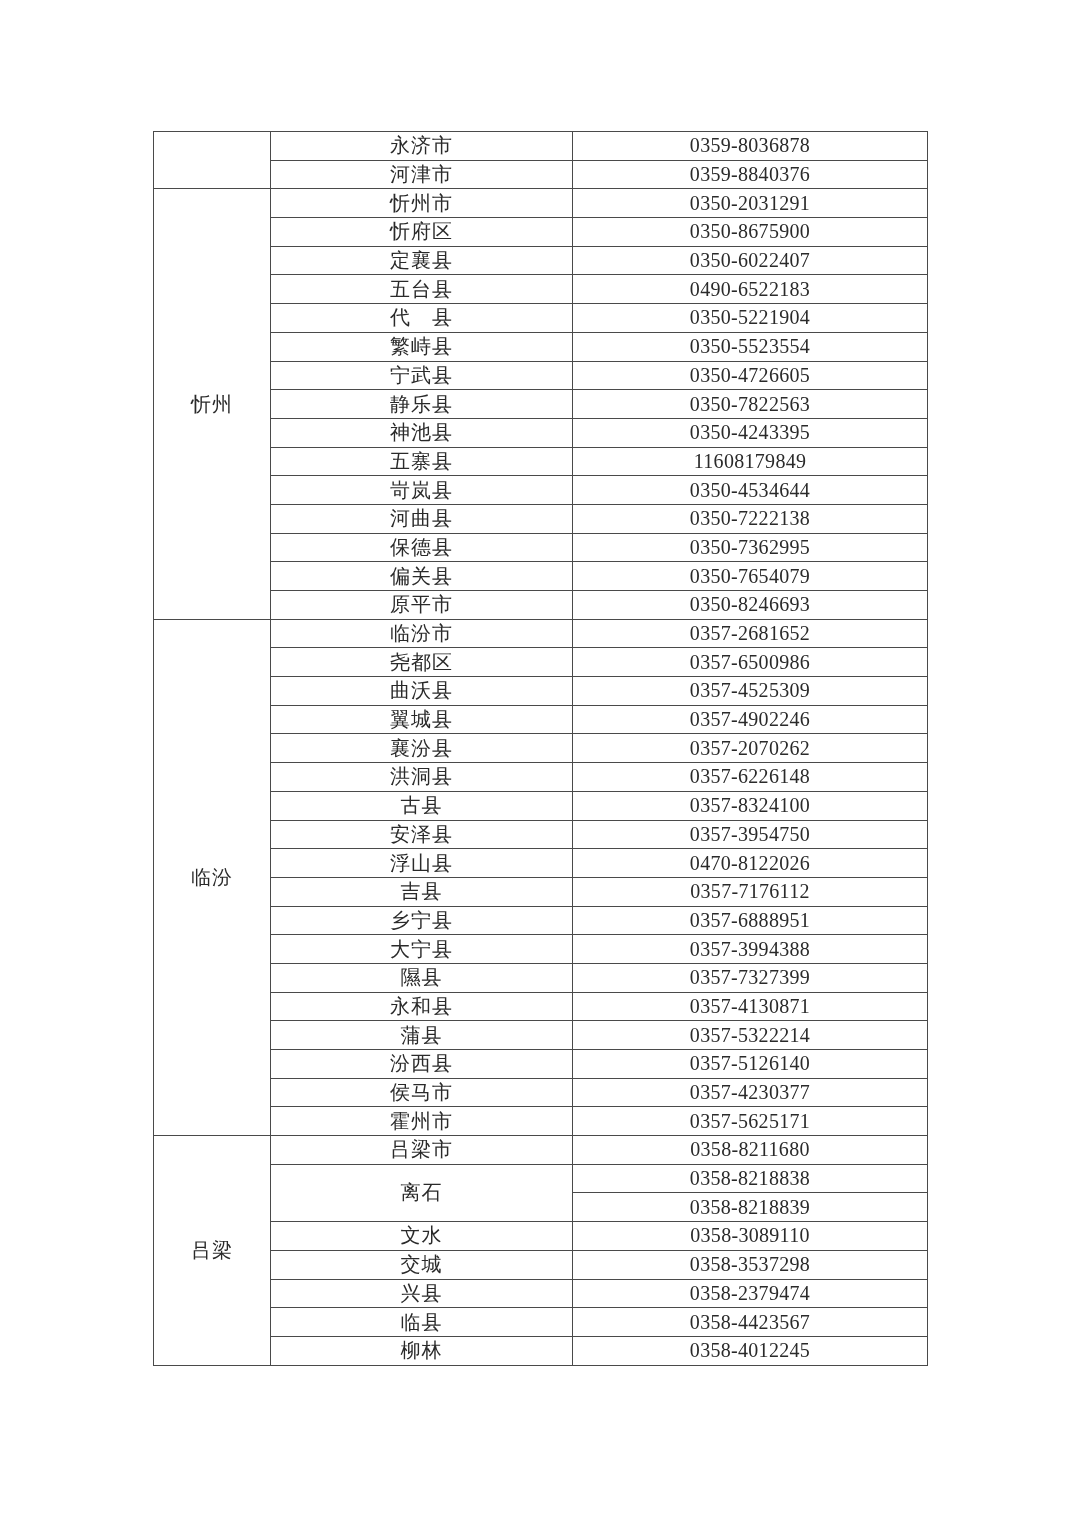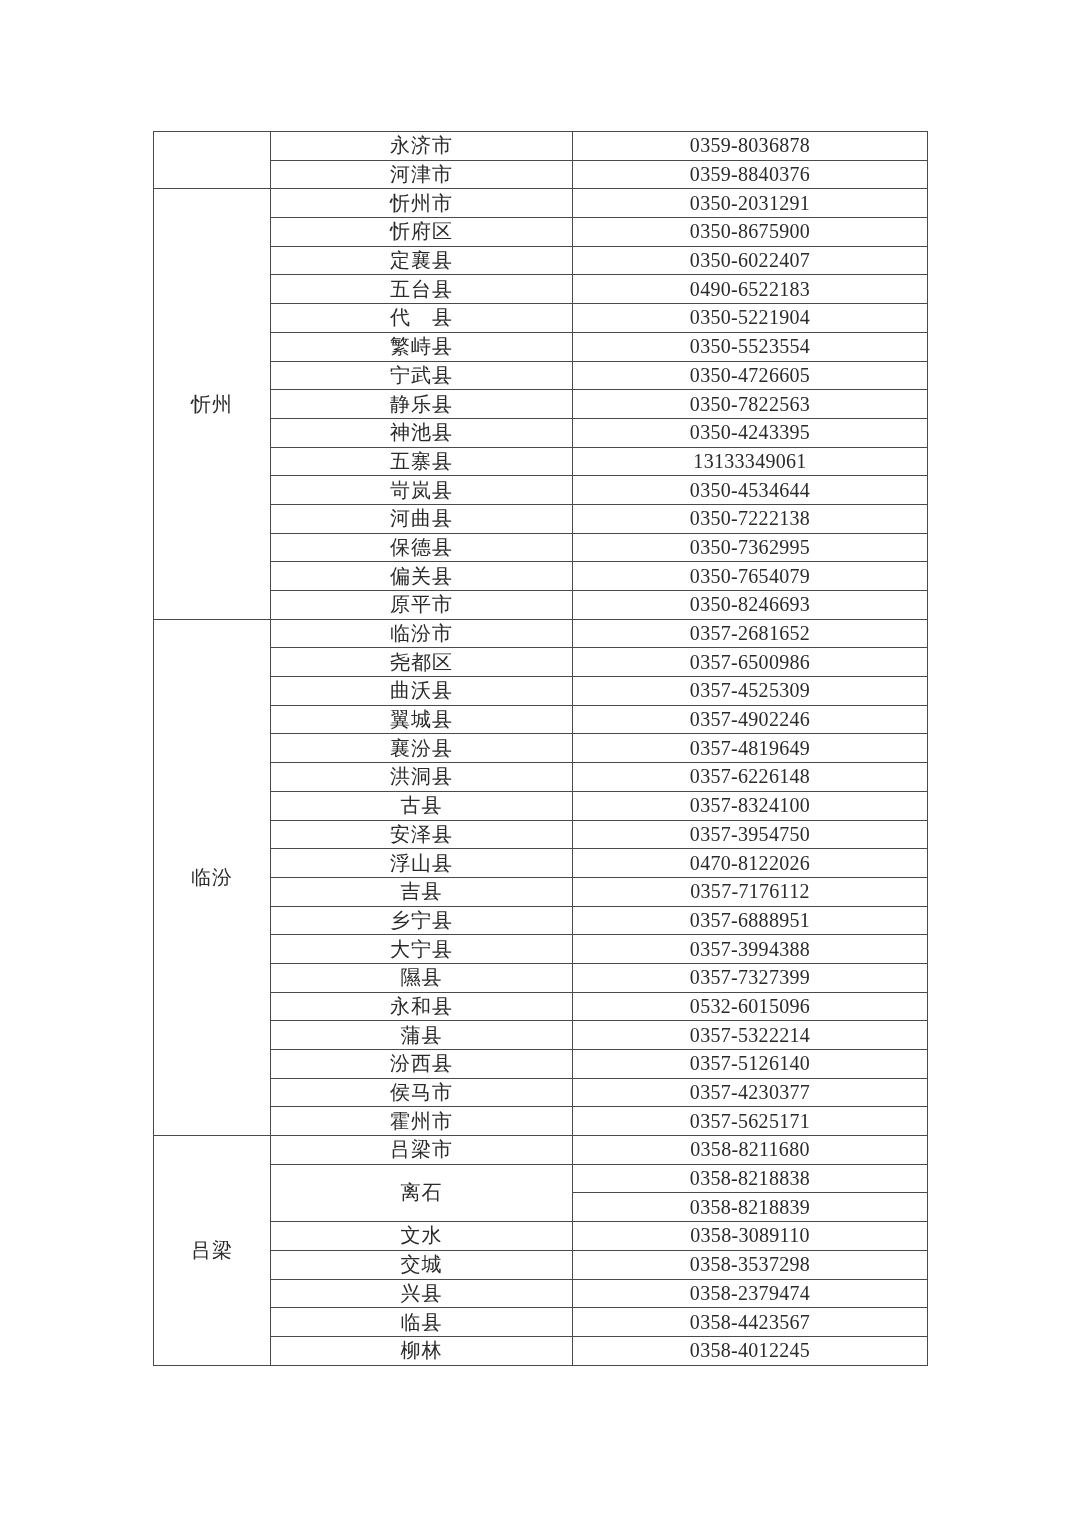--- a/index.html
+++ b/index.html
@@ -82,21 +82,21 @@
         <tr>
           <td class="county" rowspan="1">静乐县</td>
           <td class="phone">0350-7822563</td>
         </tr>
         <tr>
           <td class="county" rowspan="1">神池县</td>
           <td class="phone">0350-4243395</td>
         </tr>
         <tr>
           <td class="county" rowspan="1">五寨县</td>
-          <td class="phone">13133349061</td>
+          <td class="phone">11608179849</td>
         </tr>
         <tr>
           <td class="county" rowspan="1">岢岚县</td>
           <td class="phone">0350-4534644</td>
         </tr>
         <tr>
           <td class="county" rowspan="1">河曲县</td>
           <td class="phone">0350-7222138</td>
         </tr>
         <tr>
@@ -123,21 +123,21 @@
         <tr>
           <td class="county" rowspan="1">曲沃县</td>
           <td class="phone">0357-4525309</td>
         </tr>
         <tr>
           <td class="county" rowspan="1">翼城县</td>
           <td class="phone">0357-4902246</td>
         </tr>
         <tr>
           <td class="county" rowspan="1">襄汾县</td>
-          <td class="phone">0357-4819649</td>
+          <td class="phone">0357-2070262</td>
         </tr>
         <tr>
           <td class="county" rowspan="1">洪洞县</td>
           <td class="phone">0357-6226148</td>
         </tr>
         <tr>
           <td class="county" rowspan="1">古县</td>
           <td class="phone">0357-8324100</td>
         </tr>
         <tr>
@@ -159,21 +159,21 @@
         <tr>
           <td class="county" rowspan="1">大宁县</td>
           <td class="phone">0357-3994388</td>
         </tr>
         <tr>
           <td class="county" rowspan="1">隰县</td>
           <td class="phone">0357-7327399</td>
         </tr>
         <tr>
           <td class="county" rowspan="1">永和县</td>
-          <td class="phone">0532-6015096</td>
+          <td class="phone">0357-4130871</td>
         </tr>
         <tr>
           <td class="county" rowspan="1">蒲县</td>
           <td class="phone">0357-5322214</td>
         </tr>
         <tr>
           <td class="county" rowspan="1">汾西县</td>
           <td class="phone">0357-5126140</td>
         </tr>
         <tr>

